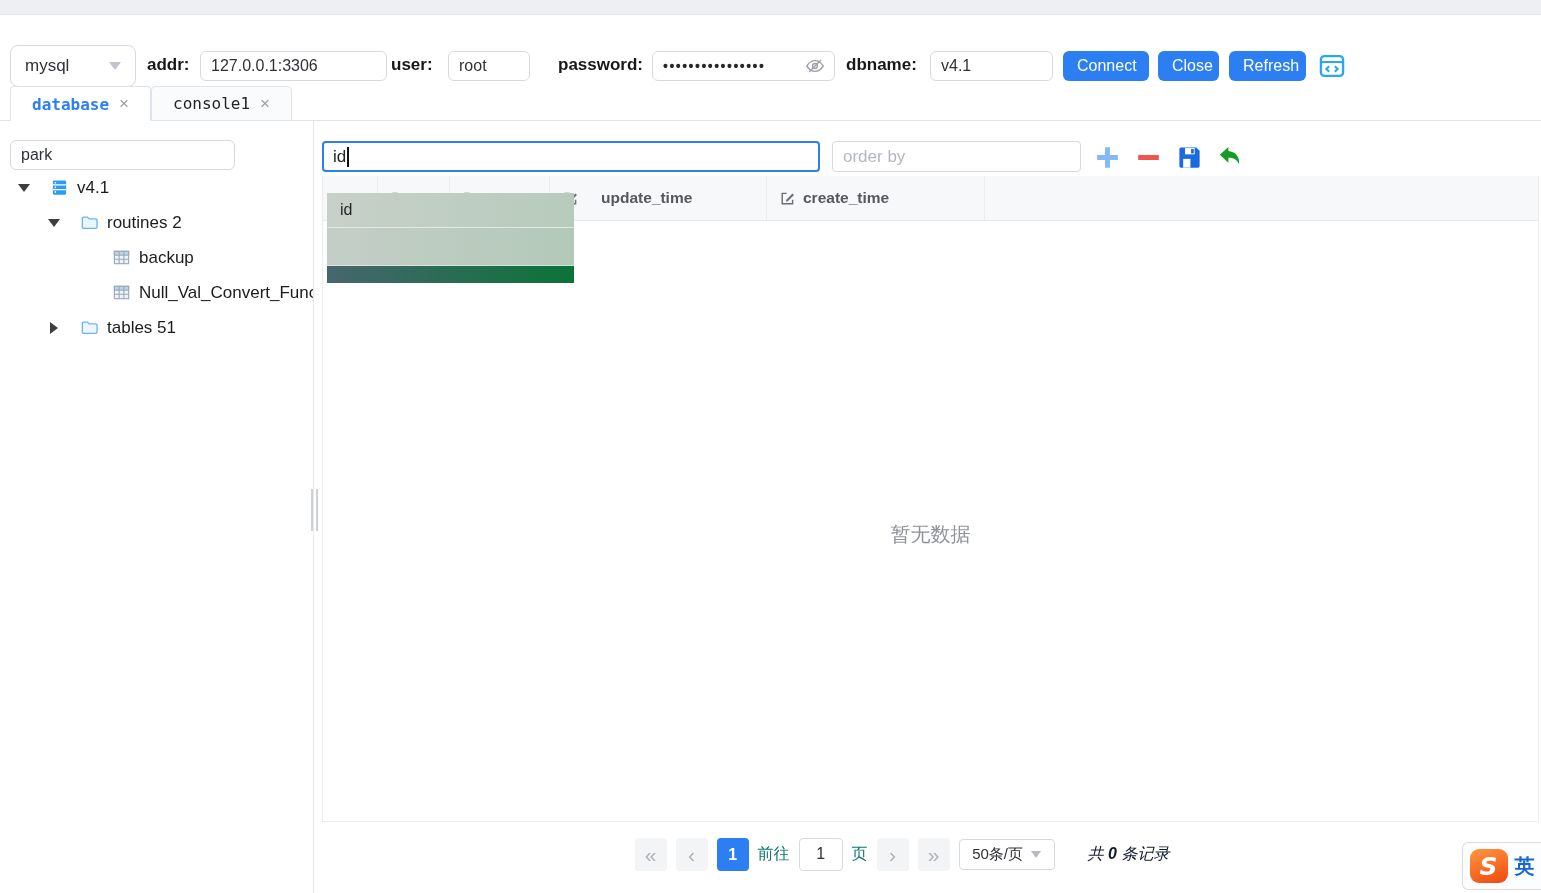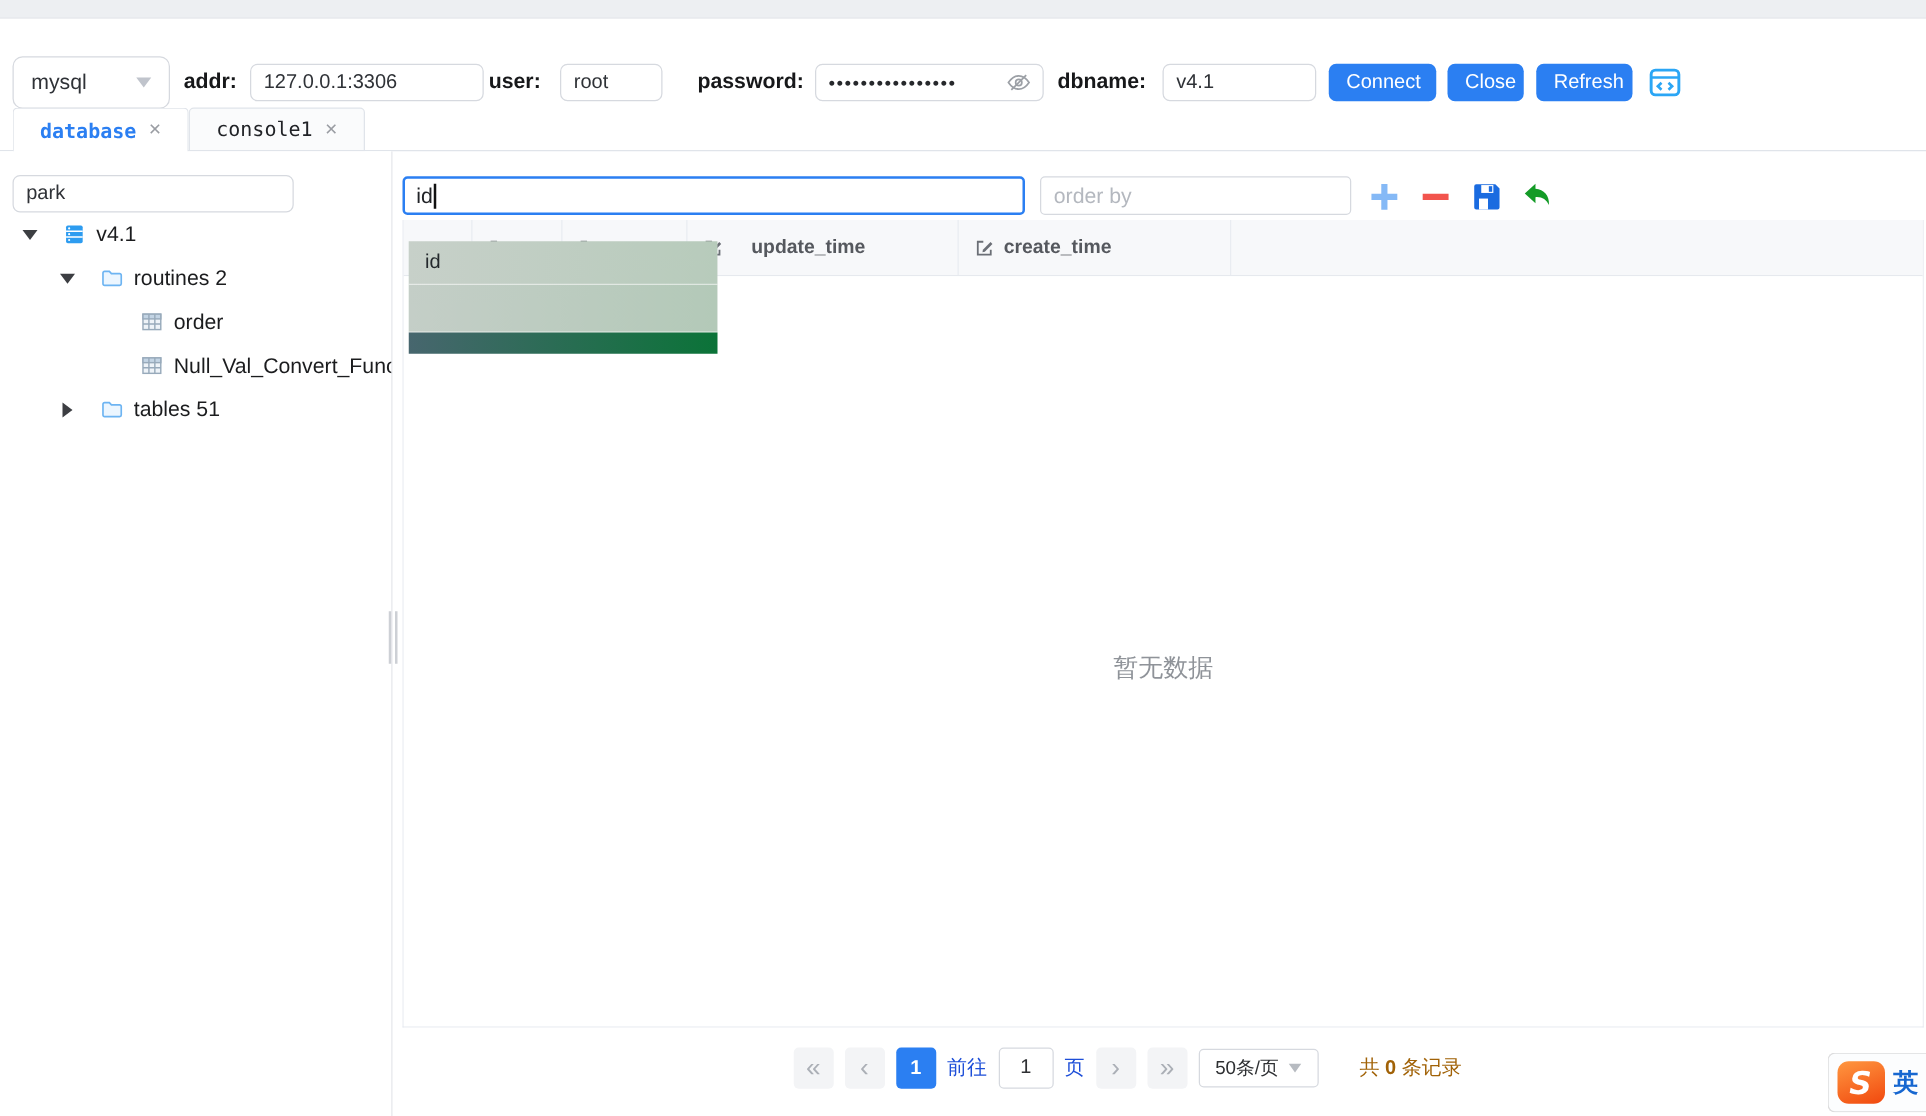--- a/index.html
+++ b/index.html
@@ -96,29 +96,29 @@
               border-bottom:1px solid rgba(255,255,255,.45); cursor:pointer; }
   .ac-footer { height:17px; background:linear-gradient(90deg,#47666e,#0b7338); }
 
   
   .pager { position:absolute; left:322px; top:836px; width:1160px; height:36px;
            display:flex; align-items:center; justify-content:center; gap:9px; }
   .pg-btn { width:32px; height:33px; border-radius:4px; background:#f3f4f6; border:none;
             color:#abafb6; font-size:21px; line-height:33px; text-align:center; cursor:pointer;
             font-family:"Liberation Sans",sans-serif; }
   .pg-btn.active { background:#2b7ff2; color:#fff; font-size:16px; font-weight:bold; }
-  .pg-text { font-size:16px; color:#1d4ed8; }
+  .pg-text { font-size:16px; color:#0f766e; }
   .pg-goto { width:44px; height:33px; border:1px solid #d6d9df; border-radius:4px; text-align:center;
              font-size:16px; color:#2e3033; font-family:"Liberation Sans",sans-serif; outline:none; }
   .pg-size { width:96px; height:31px; border:1px solid #d6d9df; border-radius:4px; background:#fff;
              display:flex; align-items:center; justify-content:center; gap:8px; cursor:pointer; }
   .pg-size .val { font-size:15px; color:#2e3033; }
   .pg-size .tri { width:0; height:0; border-left:5px solid transparent; border-right:5px solid transparent;
                   border-top:7px solid #b7bbc1; }
-  .pg-total { font-size:16px; color:#a16207; margin-left:24px; }
+  .pg-total { font-size:16px; color:#0f172a; margin-left:24px;font-style:italic; }
   .pg-total b { font-weight:bold; }
 
   
   .ime { position:absolute; right:0; bottom:3px; width:79px; height:48px; background:#fcfdfe;
          border:1px solid #ddddde; border-right:none; border-radius:6px 0 0 6px;
          display:flex; align-items:center; justify-content:center; gap:7px; }
   .ime-logo { width:38px; height:34px; border-radius:9px;
               background:linear-gradient(160deg,#ff9740,#f1480e);
               color:#fff; font-weight:bold; font-style:italic; font-size:25px;
               display:flex; align-items:center; justify-content:center;
@@ -209,21 +209,21 @@
         </svg>
         <span class="tree-label">routines 2</span>
       </div>
 
       <div class="tree-row" style="padding-left:112px;">
         <svg class="tree-ico" viewBox="0 0 20 20">
           <rect x="2.5" y="3.5" width="15" height="13" fill="#eef3f8" stroke="#98aabb" stroke-width="1.2"></rect>
           <rect x="2.5" y="3.5" width="15" height="4" fill="#c3d4e4" stroke="#98aabb" stroke-width="1.2"></rect>
           <path d="M2.5 11.8 H17.5 M7.5 3.5 V16.5 M12.5 3.5 V16.5" stroke="#98aabb" stroke-width="1.2"></path>
         </svg>
-        <span class="tree-label">order</span>
+        <span class="tree-label">backup</span>
       </div>
 
       <div class="tree-row" style="padding-left:112px;">
         <svg class="tree-ico" viewBox="0 0 20 20">
           <rect x="2.5" y="3.5" width="15" height="13" fill="#eef3f8" stroke="#98aabb" stroke-width="1.2"></rect>
           <rect x="2.5" y="3.5" width="15" height="4" fill="#c3d4e4" stroke="#98aabb" stroke-width="1.2"></rect>
           <path d="M2.5 11.8 H17.5 M7.5 3.5 V16.5 M12.5 3.5 V16.5" stroke="#98aabb" stroke-width="1.2"></path>
         </svg>
         <span class="tree-label">Null_Val_Convert_Func</span>
       </div>

